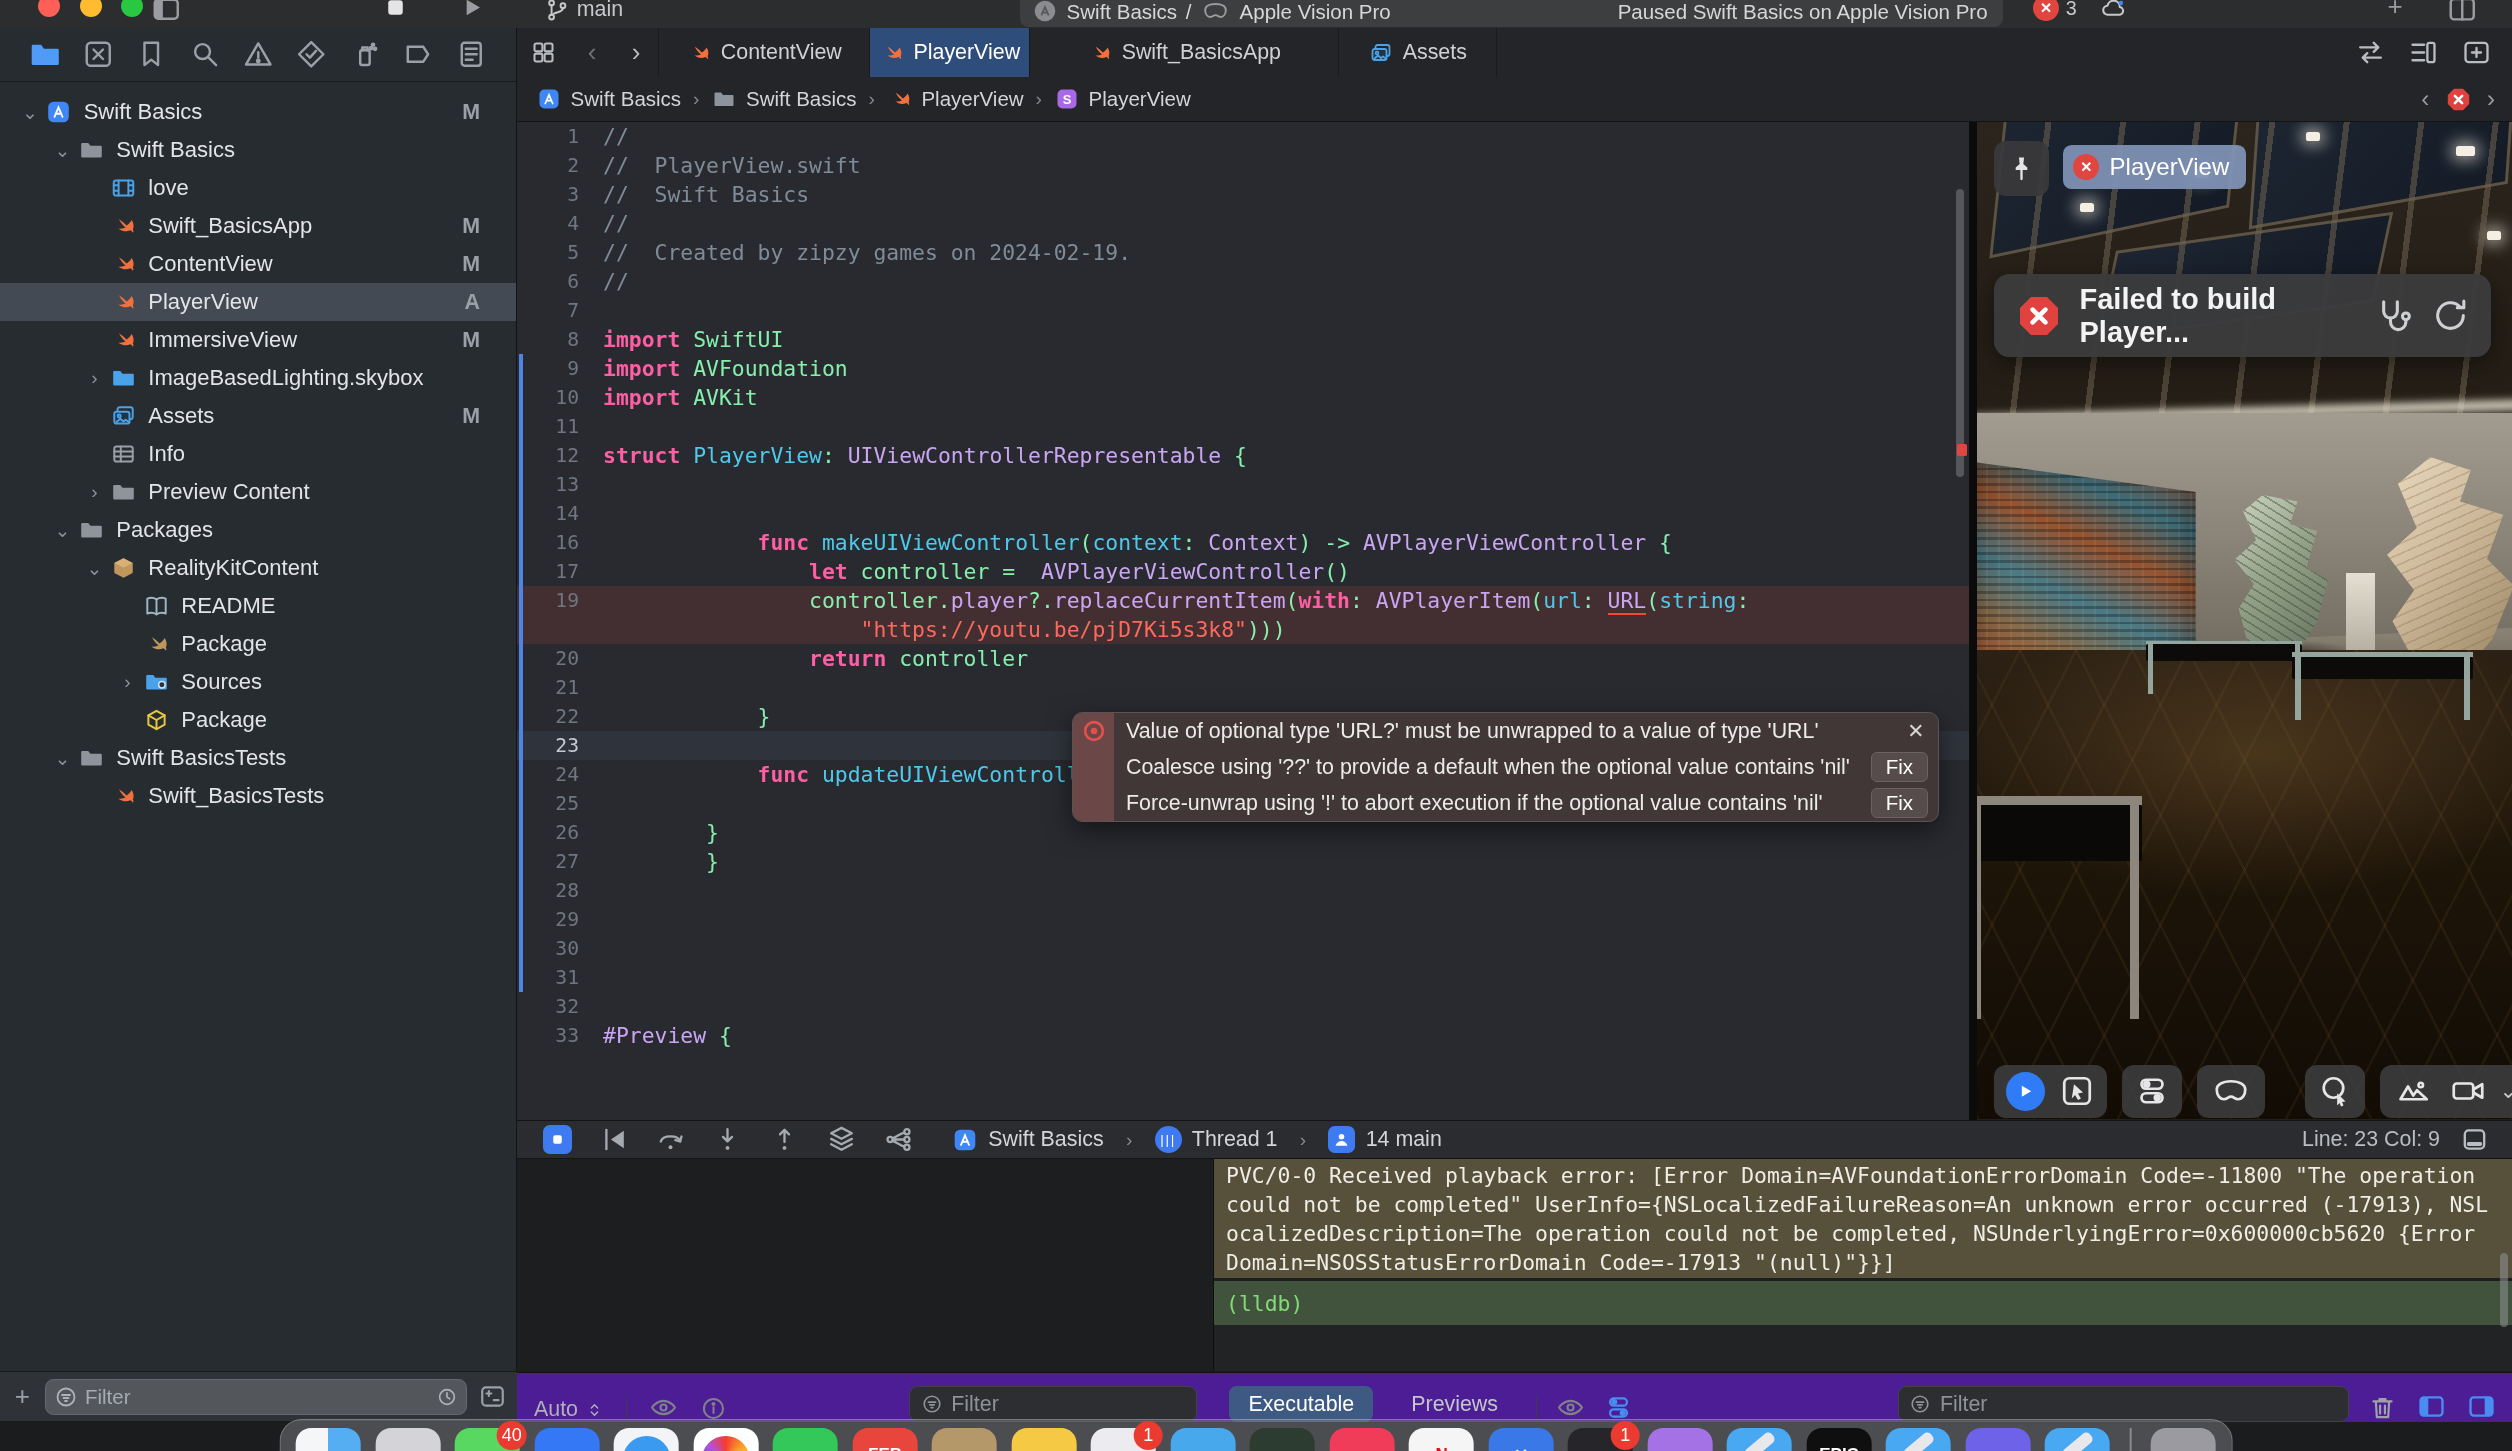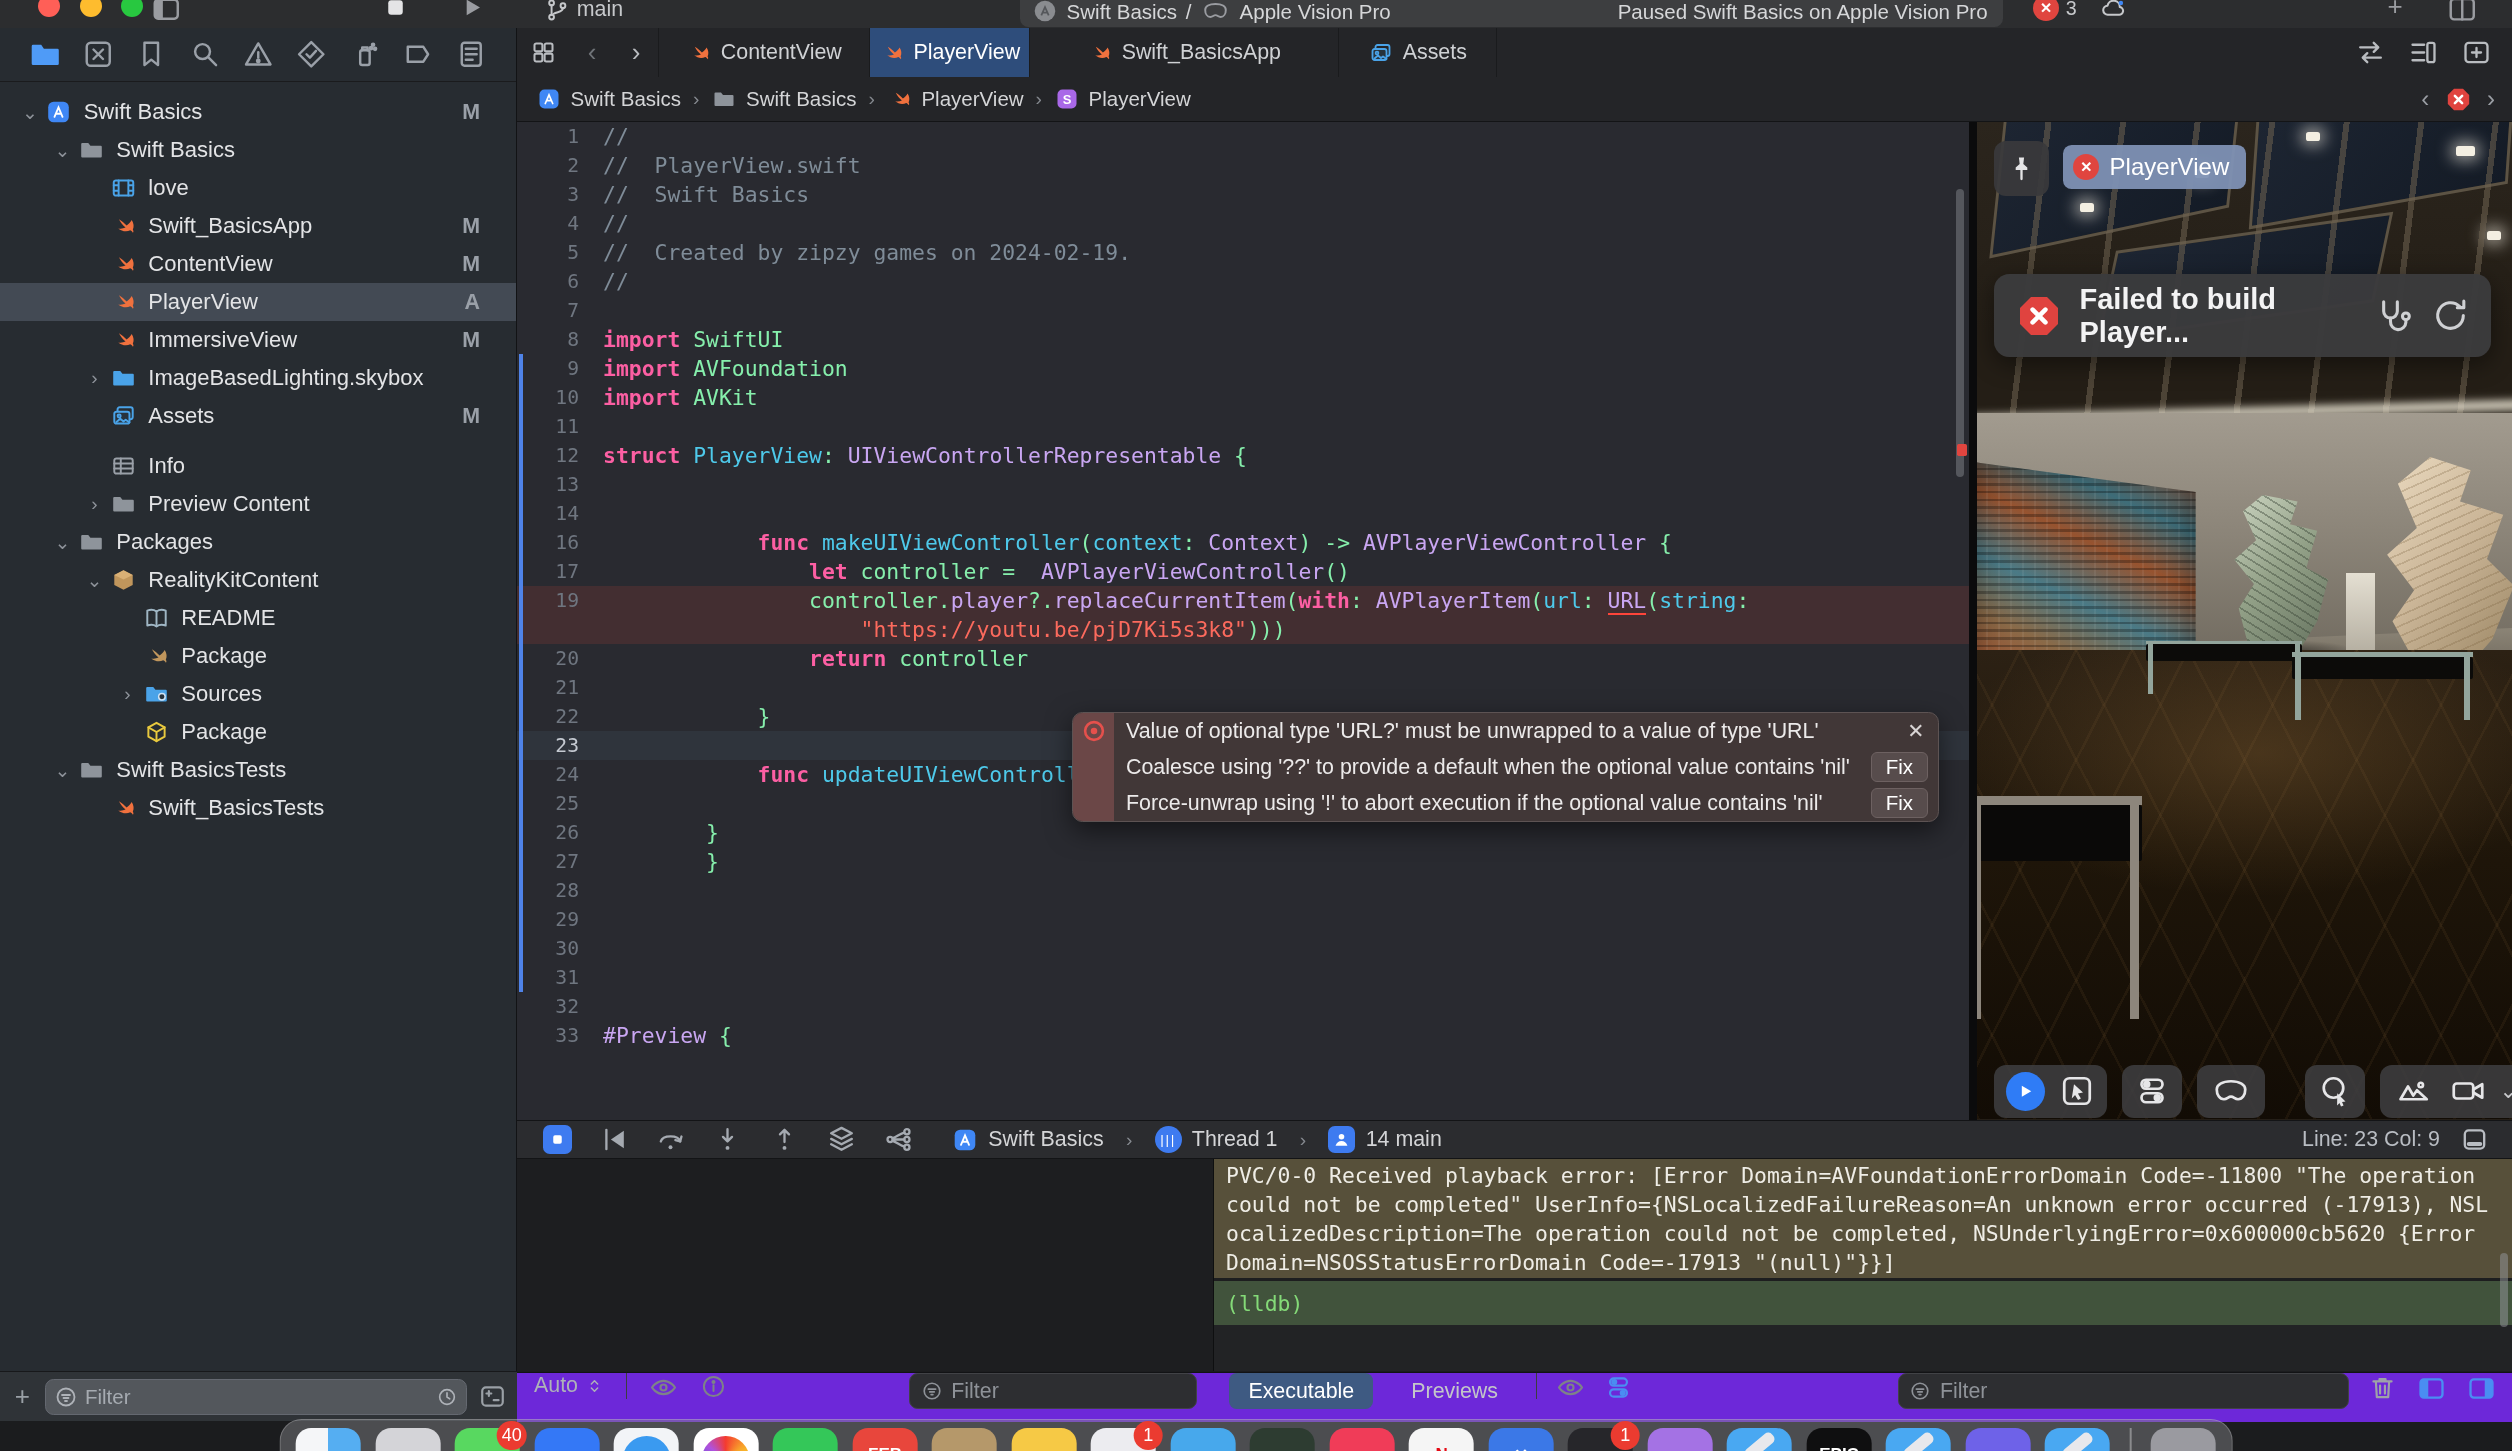--- a/index.html
+++ b/index.html
@@ -128,21 +128,21 @@
   .personic{width:27px;height:27px;border-radius:6.8px;background:#3e7bf0;color:#fff;display:flex;align-items:center;justify-content:center}
   
   #variables{left:517px;top:1159px;width:697px;height:212px;background:#1d1e20;border-right:0.9px solid #0e0f10;box-sizing:border-box}
   #console{left:1214px;top:1159px;width:1298px;height:212px;background:#222325;overflow:hidden;font-family:"DejaVu Sans Mono",monospace;font-size:21.4px;line-height:29px;color:#efede6}
   .crow{padding:1.7px 12px;box-sizing:border-box;white-space:pre-wrap;word-break:break-all}
   .crow.log{background:#57503a;border-bottom:3.4px solid #1d1e1f}
   .crow.first{height:32.5px;padding-top:0;overflow:hidden}
   .crow.prompt{background:#41533c;color:#84da78;height:44px;display:flex;align-items:center}
   #cscroll{position:absolute;right:4.3px;top:94px;width:7.7px;height:74px;border-radius:4.3px;background:rgba(150,152,158,.5)}
   
-  .acc{position:absolute;top:1372px;height:50px;background:#6d28d9;border-top:0.9px solid #121315;display:flex;align-items:flex-start;box-sizing:border-box;color:#aeb2b8;font-size:21.4px}
+  .acc{position:absolute;top:1372px;height:50px;background:#4c1d95;border-top:0.9px solid #121315;display:flex;align-items:flex-end;box-sizing:border-box;color:#aeb2b8;font-size:21.4px}
   #accvars{left:517px;width:697px;padding:0 17px;gap:22px}
   #accconsole{left:1214px;width:1298px;padding:0 15.4px;gap:19px}
   .dfield{height:34px;background:#2d2e31;border:0.9px solid #414246;border-radius:8.6px;display:flex;align-items:center;padding:0 10.3px;gap:8.6px;color:#8e9298}
   .pillbtn{height:36px;border-radius:7.7px;display:flex;align-items:center;padding:0 19px;font-size:21.4px}
   .pillbtn.on{background:#3e5a82;color:#fff}
   .vdiv{width:0.9px;height:26px;background:#3c3d40}
   .blueic{color:#4a8df2}
   
   #dock{left:50%;transform:translateX(-50%);top:1419px;height:103px;background:rgba(138,138,142,.45);border:0.9px solid rgba(255,255,255,.22);border-radius:22px;display:flex;align-items:flex-start;gap:14.5px;padding:7.7px 15.4px;box-sizing:border-box}
   .dicon{width:65px;height:65px;border-radius:15.4px;position:relative;flex:none}
@@ -364,21 +364,21 @@
           <svg viewBox="0 0 24 24" fill="none" stroke="currentColor" stroke-width="1.8" stroke-linecap="round" stroke-linejoin="round">
             <rect x="6.5" y="4" width="14" height="11" rx="2"></rect>
             <rect x="3.5" y="8" width="14" height="11" rx="2" fill="#27333c"></rect>
             <circle cx="8" cy="12" r="1.4"></circle>
             <path d="M5.5 17.5l3.5-3 3 2.5 2-1.5 3.5 2.5"></path>
           </svg>
         </span>
         <span>Assets</span>
         <span class="badge">M</span>
       </div>
-      <div class="srow" style="padding-left: 80px; margin-top: 12px;">
+      <div class="srow" style="padding-left: 80px;">
         <span class="dis"></span>
         <span class="ic fic c-gray">
           <svg viewBox="0 0 24 24" fill="none" stroke="currentColor" stroke-width="1.8" stroke-linecap="round" stroke-linejoin="round">
             <rect x="3.5" y="5" width="17" height="14" rx="2"></rect>
             <path d="M3.5 9.7h17M3.5 14.3h17M9.5 5v14"></path>
           </svg>
         </span>
         <span>Info</span>
       </div>
       <div class="srow" style="padding-left: 80px;">

